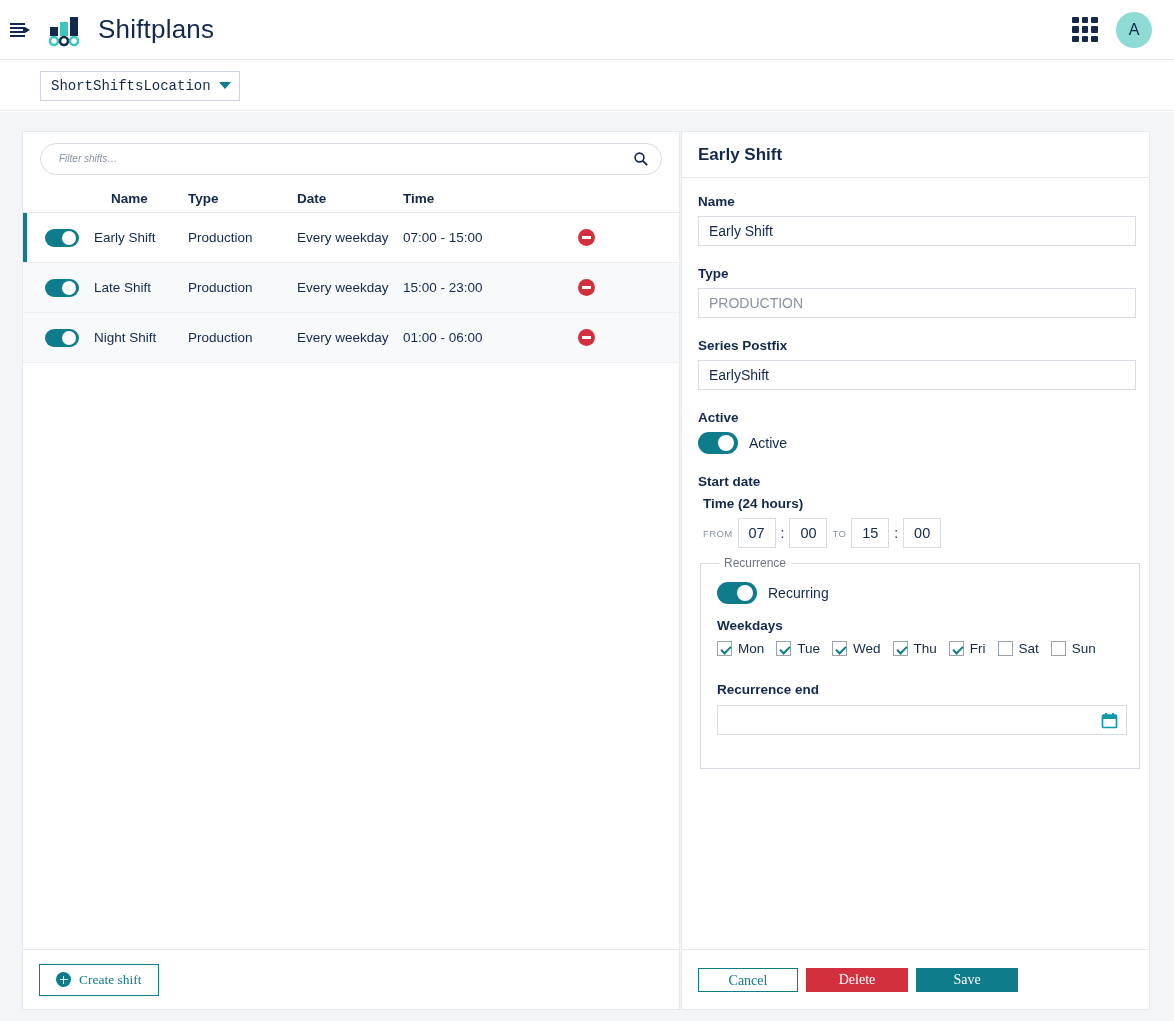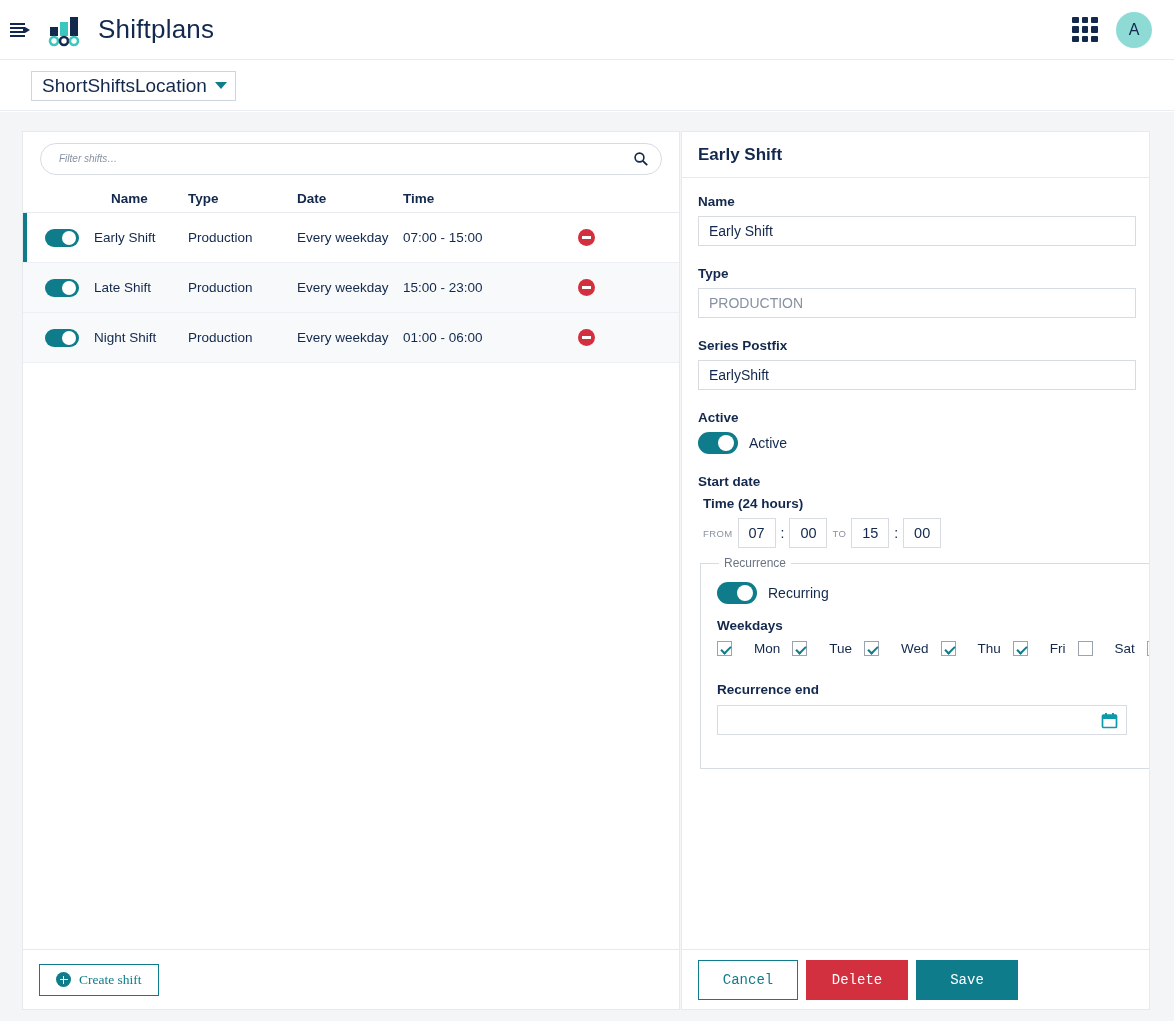--- a/index.html
+++ b/index.html
@@ -39,24 +39,24 @@
     font-size: 16px; cursor: pointer;
   }
 
   
   .locationbar {
     position: absolute; top: 61px; left: 0; width: 1174px; height: 50px;
     background: #ffffff; border-bottom: 1px solid #e9ecf1;
     display: flex; align-items: center;
   }
   .location-select {
-    margin-left: 31px; height: 30px; min-width: 162px;
+    margin-left: 40px; height: 30px; min-width: 162px;
     border: 1px solid #cfd5de; background: #fff;
     display: flex; align-items: center; padding: 0 8px 0 10px; gap: 8px;
-    font-size: 19px; color: #12284c; cursor: pointer;
+    font-size: 14px; color: #12284c; cursor: pointer; font-family: Liberation Mono, monospace;
   }
   .caret { width: 0; height: 0; border-left: 6px solid transparent;
            border-right: 6px solid transparent; border-top: 7px solid #0e7c8a; }
 
   
   .page {
     position: absolute; top: 112px; left: 0; width: 1174px; height: 909px;
     background: #f4f5f7;
   }
 
@@ -189,43 +189,43 @@
 
   .fieldset {
     margin-top: 8px; border: 1px solid #d7dce3; padding: 12px 12px 16px 16px;
     position: relative; width: 438px; height: 213px;
   }
   .fieldset > legend {
     font-size: 12px; color: #6b7484; padding: 0 5px; margin-left: 2px;
   }
   .weekdays-label { font-size: 13.5px; font-weight: bold; margin: 14px 0 8px 0; }
   .wd-row { display: flex; align-items: center; gap: 0; }
-  .wd { display: flex; align-items: center; gap: 22px; margin-right: 12px; font-size: 13.5px; }
+  .wd { display: flex; align-items: center; gap: 6px; margin-right: 12px; font-size: 13.5px; }
   .cbox {
     width: 15px; height: 15px; border: 1px solid #9aa3b0; background: #fff;
     position: relative; flex: none; cursor: pointer;
   }
   .cbox.checked::after {
     content: ""; position: absolute; left: 3px; top: 3.5px;
     width: 8px; height: 4px; border-left: 2px solid #0e7c8a;
     border-bottom: 2px solid #0e7c8a; transform: rotate(-45deg);
   }
   .rec-end-label { font-size: 13.5px; font-weight: bold; margin: 26px 0 8px 0; }
   .rec-end-input {
     width: 410px; height: 30px; border: 1px solid #d7dce3; background: #fff;
     display: flex; align-items: center; justify-content: flex-end; padding-right: 8px;
   }
 
   .right-footer {
     margin-top: auto; height: 60px; border-top: 1px solid #e6e9ee;
     display: flex; align-items: center; gap: 8px; padding-left: 16px;
   }
   .btn {
-    height: 40px; border: none; font-size: 14px; cursor: pointer;
-    font-family: Liberation Mono, monospace; padding: 11px 18px;
+    height: 24px; border: none; font-size: 14px; cursor: pointer;
+    font-family: Liberation Serif, serif; padding: 4px 18px;
   }
   .btn-cancel { background: #fff; color: #0e7c8a; border: 1px solid #0e7c8a; width: 100px; }
   .btn-delete { background: #d3303f; color: #fff; width: 102px; }
   .btn-save   { background: #0e7c8a; color: #fff; width: 102px; }
 </style>
 </head>
 <body>
 
 <div class="appbar">
 

